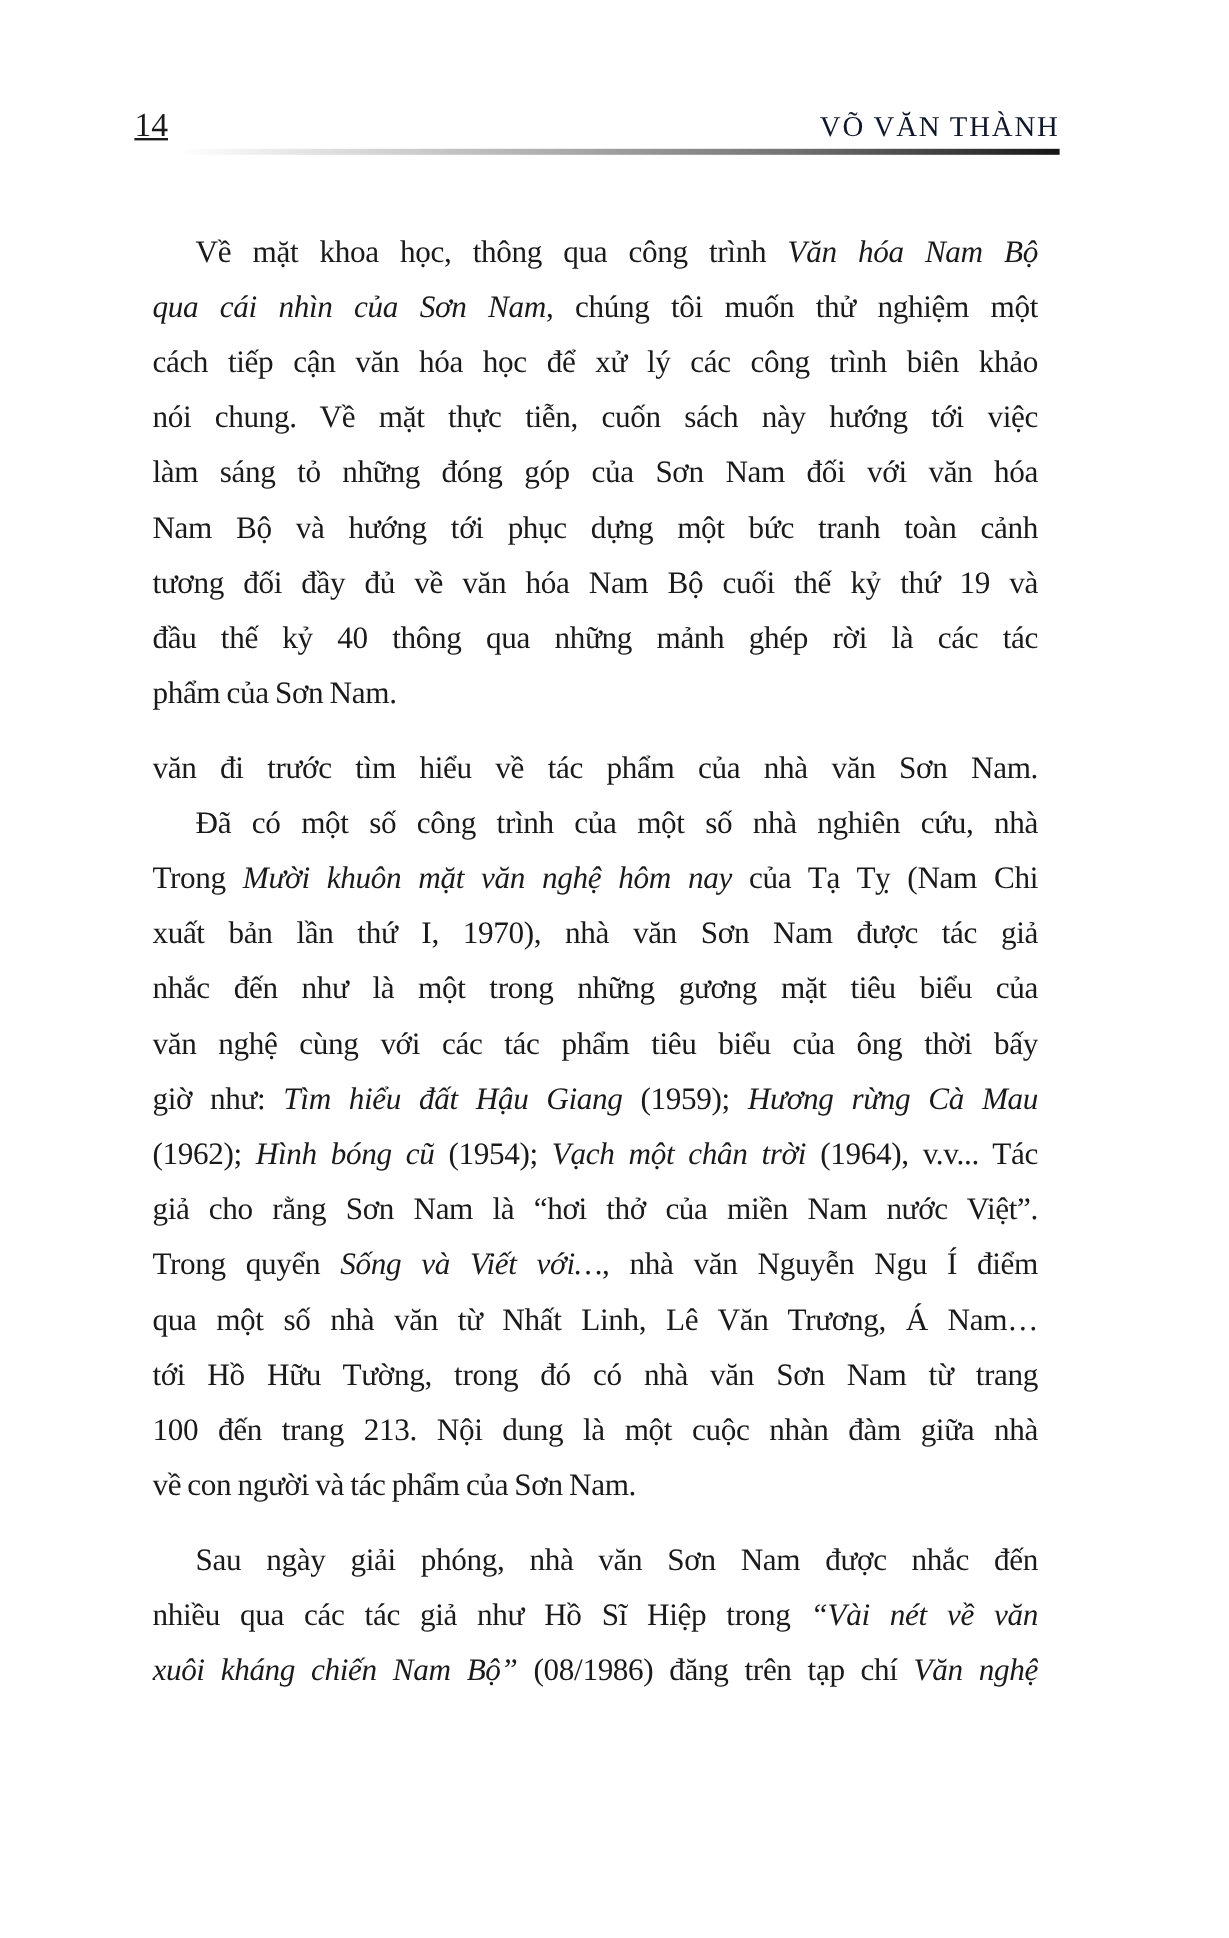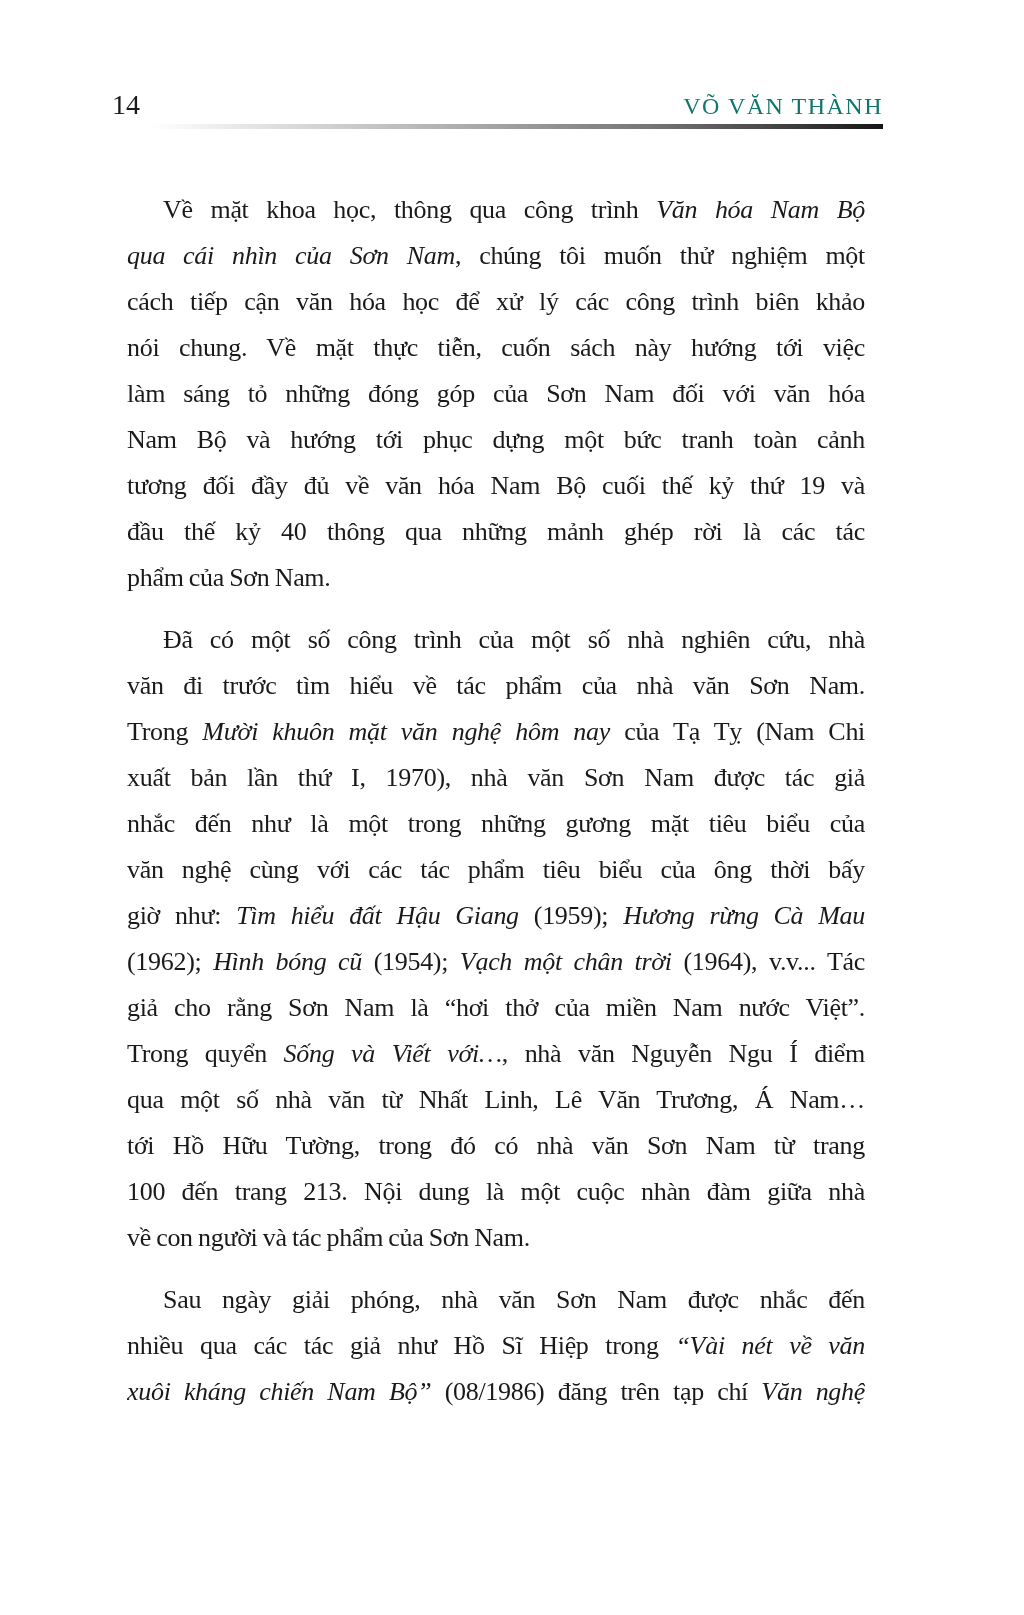--- a/index.html
+++ b/index.html
@@ -14,29 +14,30 @@
     font-family: "Liberation Serif", "DejaVu Serif", serif;
     color: #1a1a1a;
     overflow: hidden;
   }
   .page-number {
     position: absolute;
     left: 112px;
     top: 89px;
     font-size: 28px;
     line-height: 32px;
+    text-decoration: underline;
   }
   .running-head {
     position: absolute;
     right: 141px;
     top: 92px;
     font-size: 24px;
     line-height: 28px;
     letter-spacing: 1.5px;
-    color: #0f766e;
+    color: #0f172a;
     white-space: nowrap;
   }
   .header-rule {
     position: absolute;
     left: 150px;
     right: 141px;
     top: 124px;
     height: 5px;
     background: linear-gradient(90deg,
       rgba(26,26,26,0) 0%,
@@ -87,22 +88,22 @@
       <div class="line"><span class="it">qua cái nhìn của Sơn Nam</span><span>, chúng tôi muốn thử nghiệm một</span></div>
       <div class="line"><span>cách tiếp cận văn hóa học để xử lý các công trình biên khảo</span></div>
       <div class="line"><span>nói chung. Về mặt thực tiễn, cuốn sách này hướng tới việc</span></div>
       <div class="line"><span>làm sáng tỏ những đóng góp của Sơn Nam đối với văn hóa</span></div>
       <div class="line"><span>Nam Bộ và hướng tới phục dựng một bức tranh toàn cảnh</span></div>
       <div class="line"><span>tương đối đầy đủ về văn hóa Nam Bộ cuối thế kỷ thứ 19 và</span></div>
       <div class="line"><span>đầu thế kỷ 40 thông qua những mảnh ghép rời là các tác</span></div>
       <div class="line endline"><span>phẩm của Sơn Nam.</span></div>
     </div>
     <div class="paragraph">
+      <div class="line"><span>văn đi trước tìm hiểu về tác phẩm của nhà văn Sơn Nam.</span></div>
       <div class="line first"><span>Đã có một số công trình của một số nhà nghiên cứu, nhà</span></div>
-      <div class="line"><span>văn đi trước tìm hiểu về tác phẩm của nhà văn Sơn Nam.</span></div>
       <div class="line"><span>Trong </span><span class="it">Mười khuôn mặt văn nghệ hôm nay</span><span> của Tạ Tỵ (Nam Chi</span></div>
       <div class="line"><span>xuất bản lần thứ I, 1970), nhà văn Sơn Nam được tác giả</span></div>
       <div class="line"><span>nhắc đến như là một trong những gương mặt tiêu biểu của</span></div>
       <div class="line"><span>văn nghệ cùng với các tác phẩm tiêu biểu của ông thời bấy</span></div>
       <div class="line"><span>giờ như: </span><span class="it">Tìm hiểu đất Hậu Giang</span><span> (1959); </span><span class="it">Hương rừng Cà Mau</span></div>
       <div class="line"><span>(1962); </span><span class="it">Hình bóng cũ</span><span> (1954); </span><span class="it">Vạch một chân trời</span><span> (1964), v.v... Tác</span></div>
       <div class="line"><span>giả cho rằng Sơn Nam là “hơi thở của miền Nam nước Việt”.</span></div>
       <div class="line"><span>Trong quyển </span><span class="it">Sống và Viết với…</span><span>, nhà văn Nguyễn Ngu Í điểm</span></div>
       <div class="line"><span>qua một số nhà văn từ Nhất Linh, Lê Văn Trương, Á Nam…</span></div>
       <div class="line"><span>tới Hồ Hữu Tường, trong đó có nhà văn Sơn Nam từ trang</span></div>

